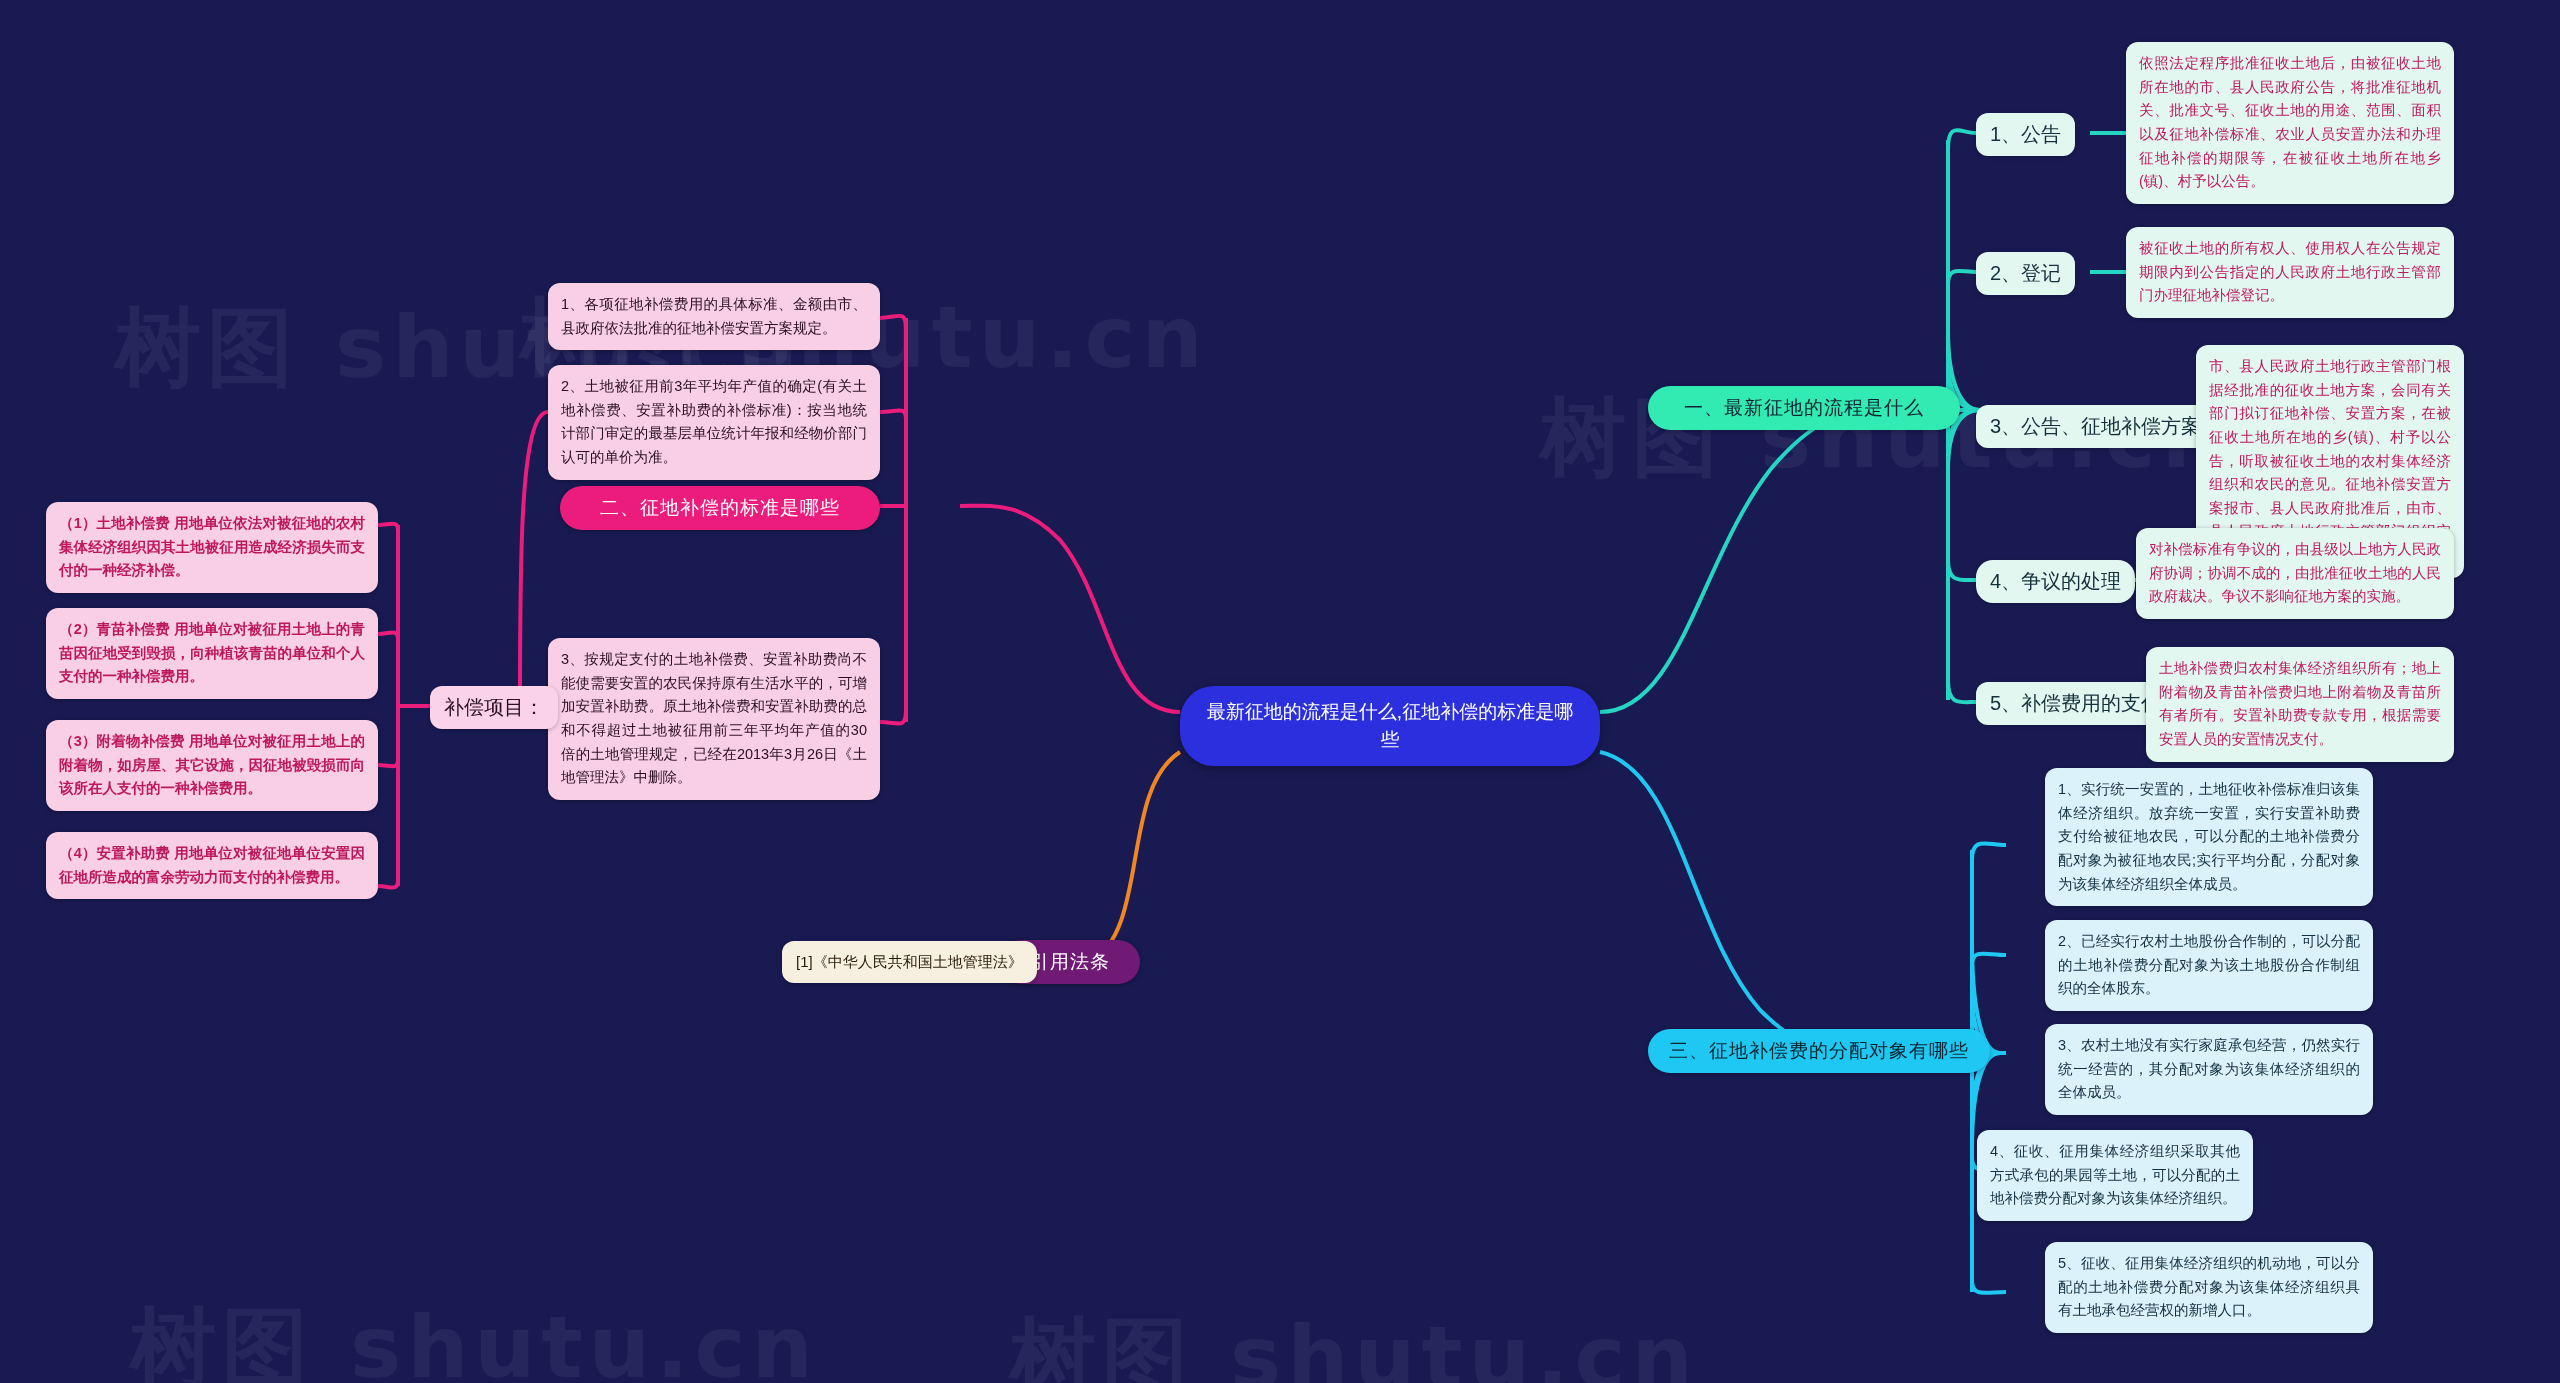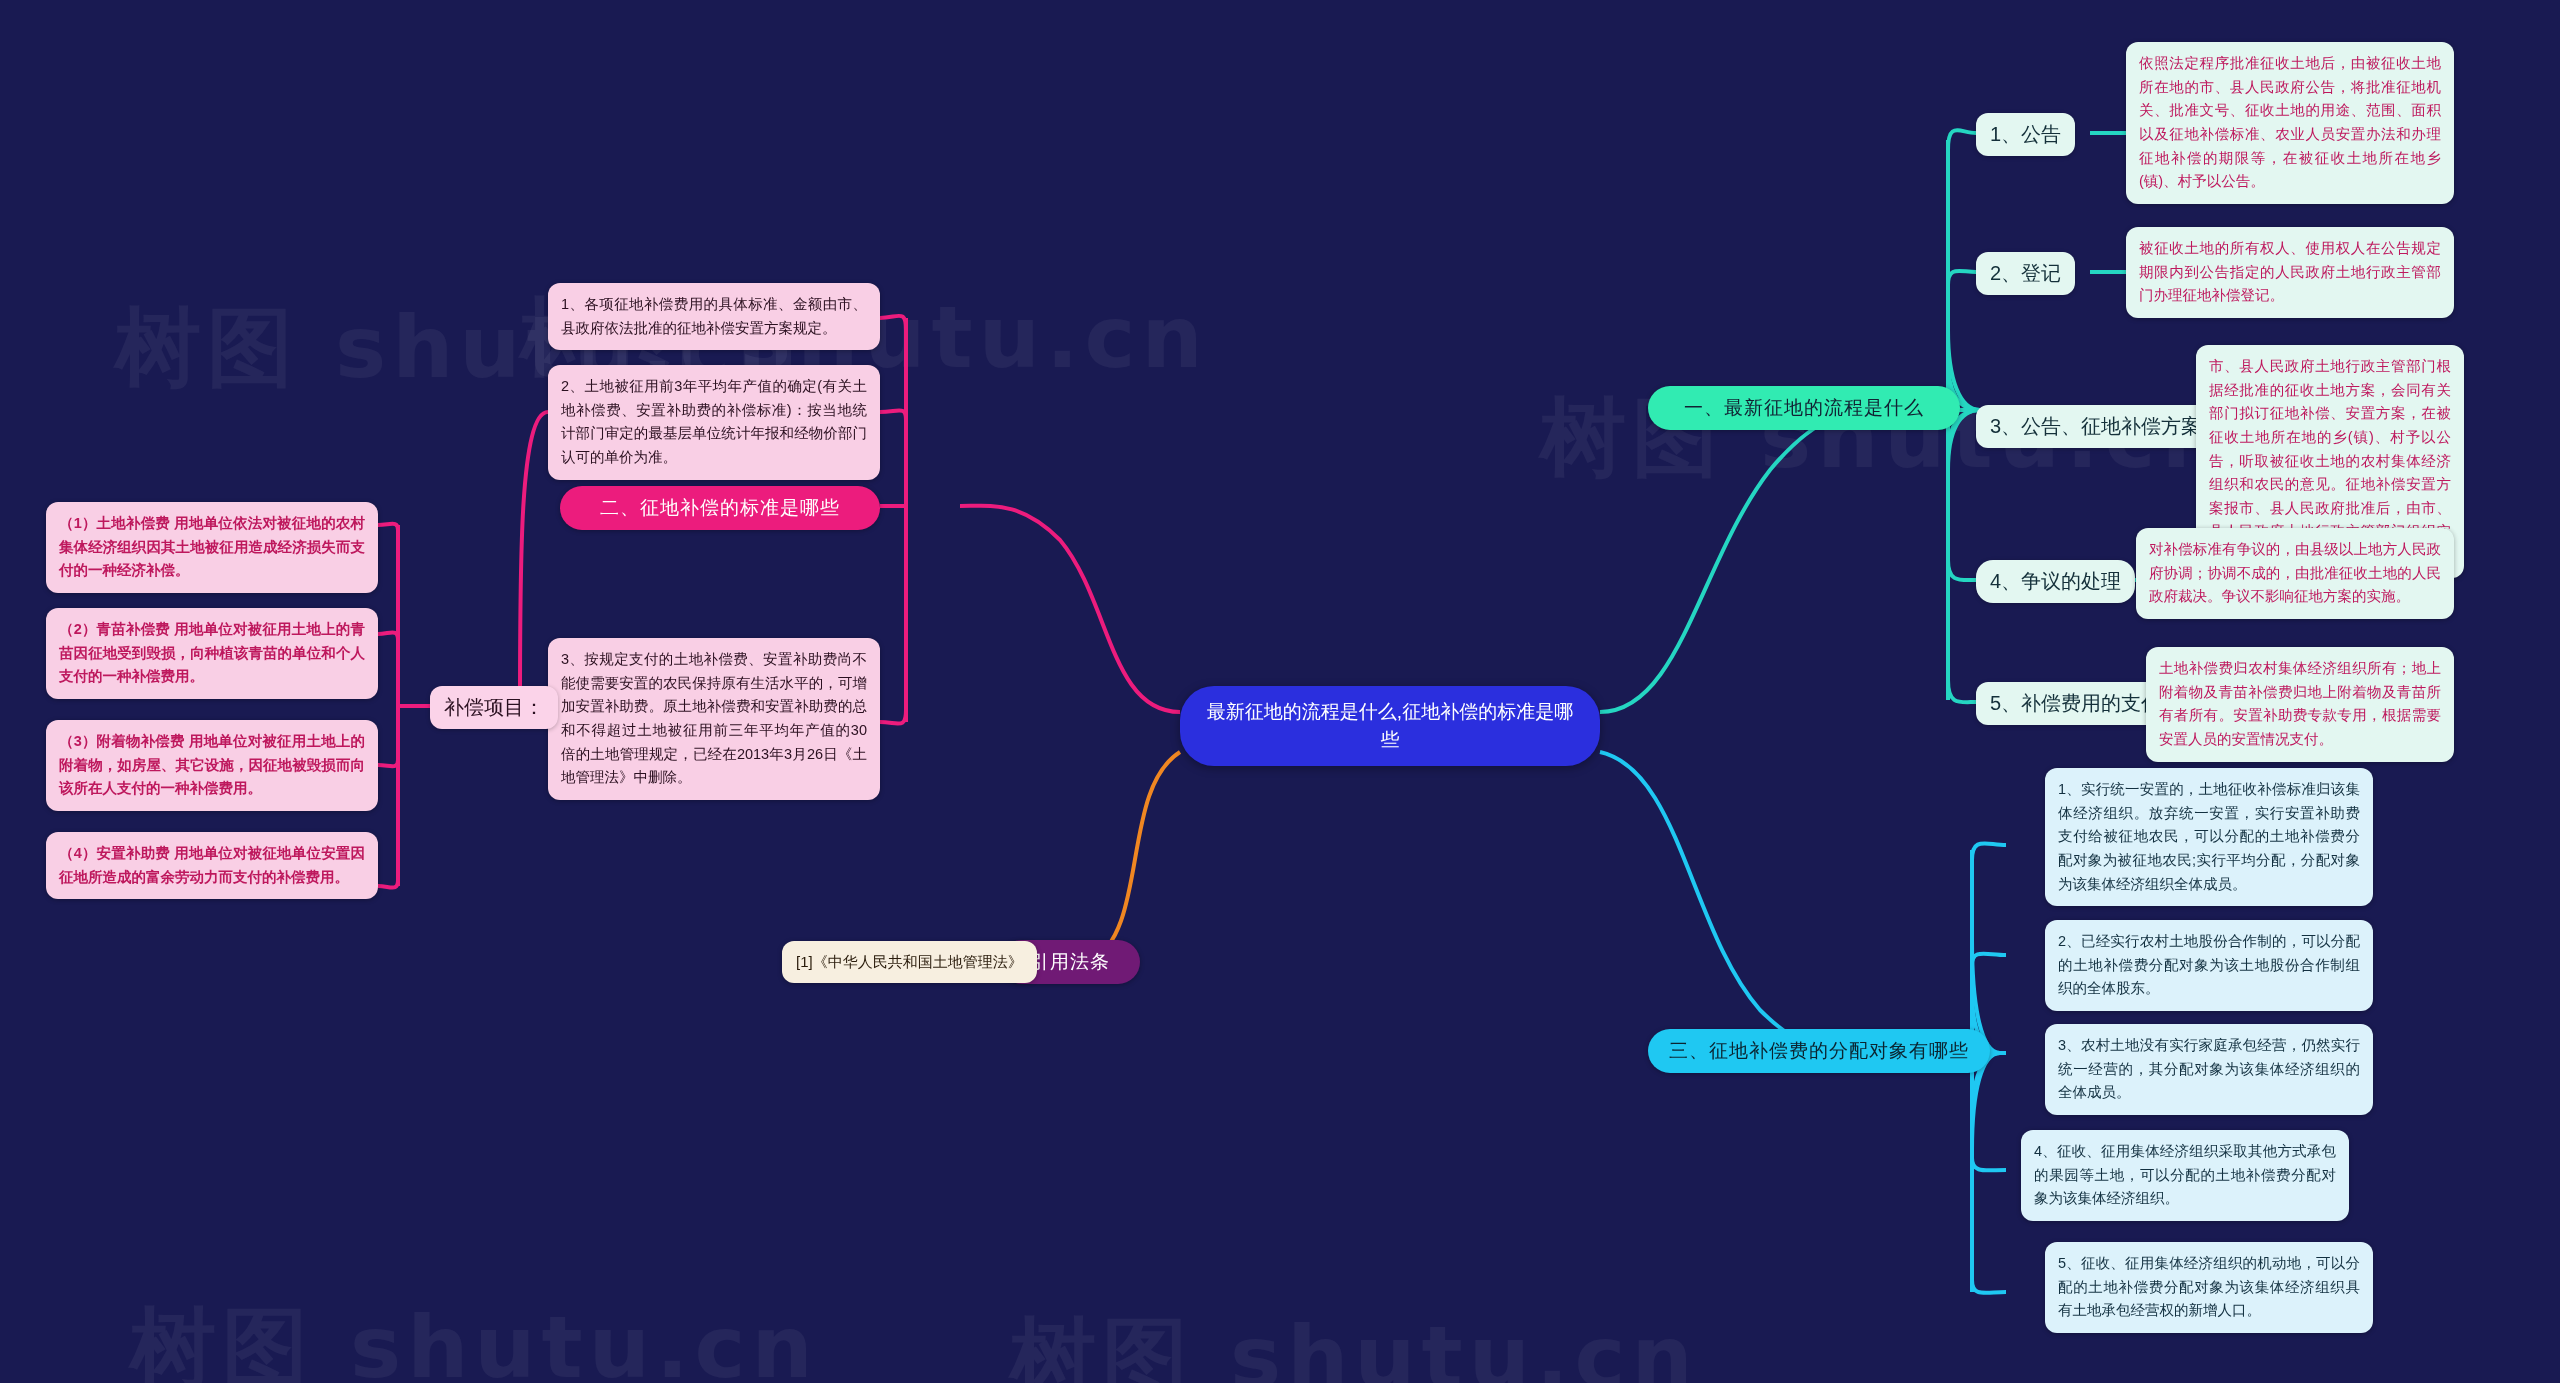--- a/index.html
+++ b/index.html
@@ -204,21 +204,21 @@
 
   <div class="node leaf leaf-cyanlt" style="left:2006px;top:768px;width:328px;">
     <span>1、实行统一安置的，土地征收补偿标准归该集体经济组织。放弃统一安置，实行安置补助费支付给被征地农民，可以分配的土地补偿费分配对象为被征地农民;实行平均分配，分配对象为该集体经济组织全体成员。</span>
   </div>
   <div class="node leaf leaf-cyanlt" style="left:2006px;top:920px;width:328px;">
     <span>2、已经实行农村土地股份合作制的，可以分配的土地补偿费分配对象为该土地股份合作制组织的全体股东。</span>
   </div>
   <div class="node leaf leaf-cyanlt" style="left:2006px;top:1024px;width:328px;">
     <span>3、农村土地没有实行家庭承包经营，仍然实行统一经营的，其分配对象为该集体经济组织的全体成员。</span>
   </div>
-  <div class="node leaf leaf-cyanlt" style="left:1982px;top:1130px;width:328px;">
+  <div class="node leaf leaf-cyanlt" style="left:1938px;top:1130px;width:276px;">
     <span>4、征收、征用集体经济组织采取其他方式承包的果园等土地，可以分配的土地补偿费分配对象为该集体经济组织。</span>
   </div>
   <div class="node leaf leaf-cyanlt" style="left:2006px;top:1242px;width:328px;">
     <span>5、征收、征用集体经济组织的机动地，可以分配的土地补偿费分配对象为该集体经济组织具有土地承包经营权的新增人口。</span>
   </div>
 
   <div class="node pill pill-orange" style="left:1000px;top:940px;width:140px;">
     <span>引用法条</span>
   </div>
   <div class="node leaf leaf-cream" style="left:782px;top:941px;">

